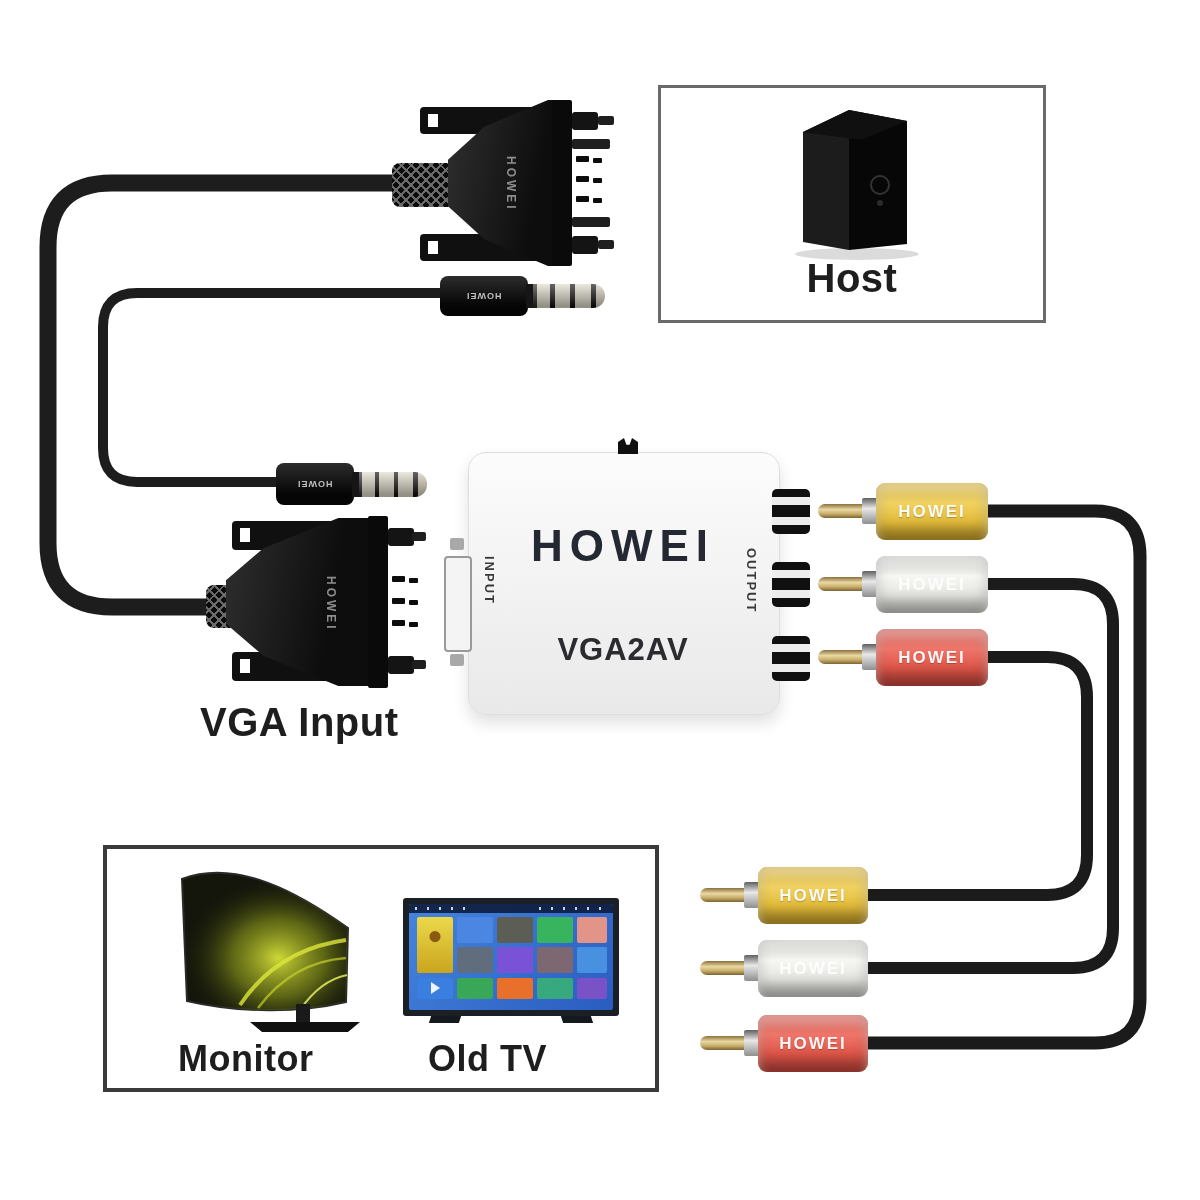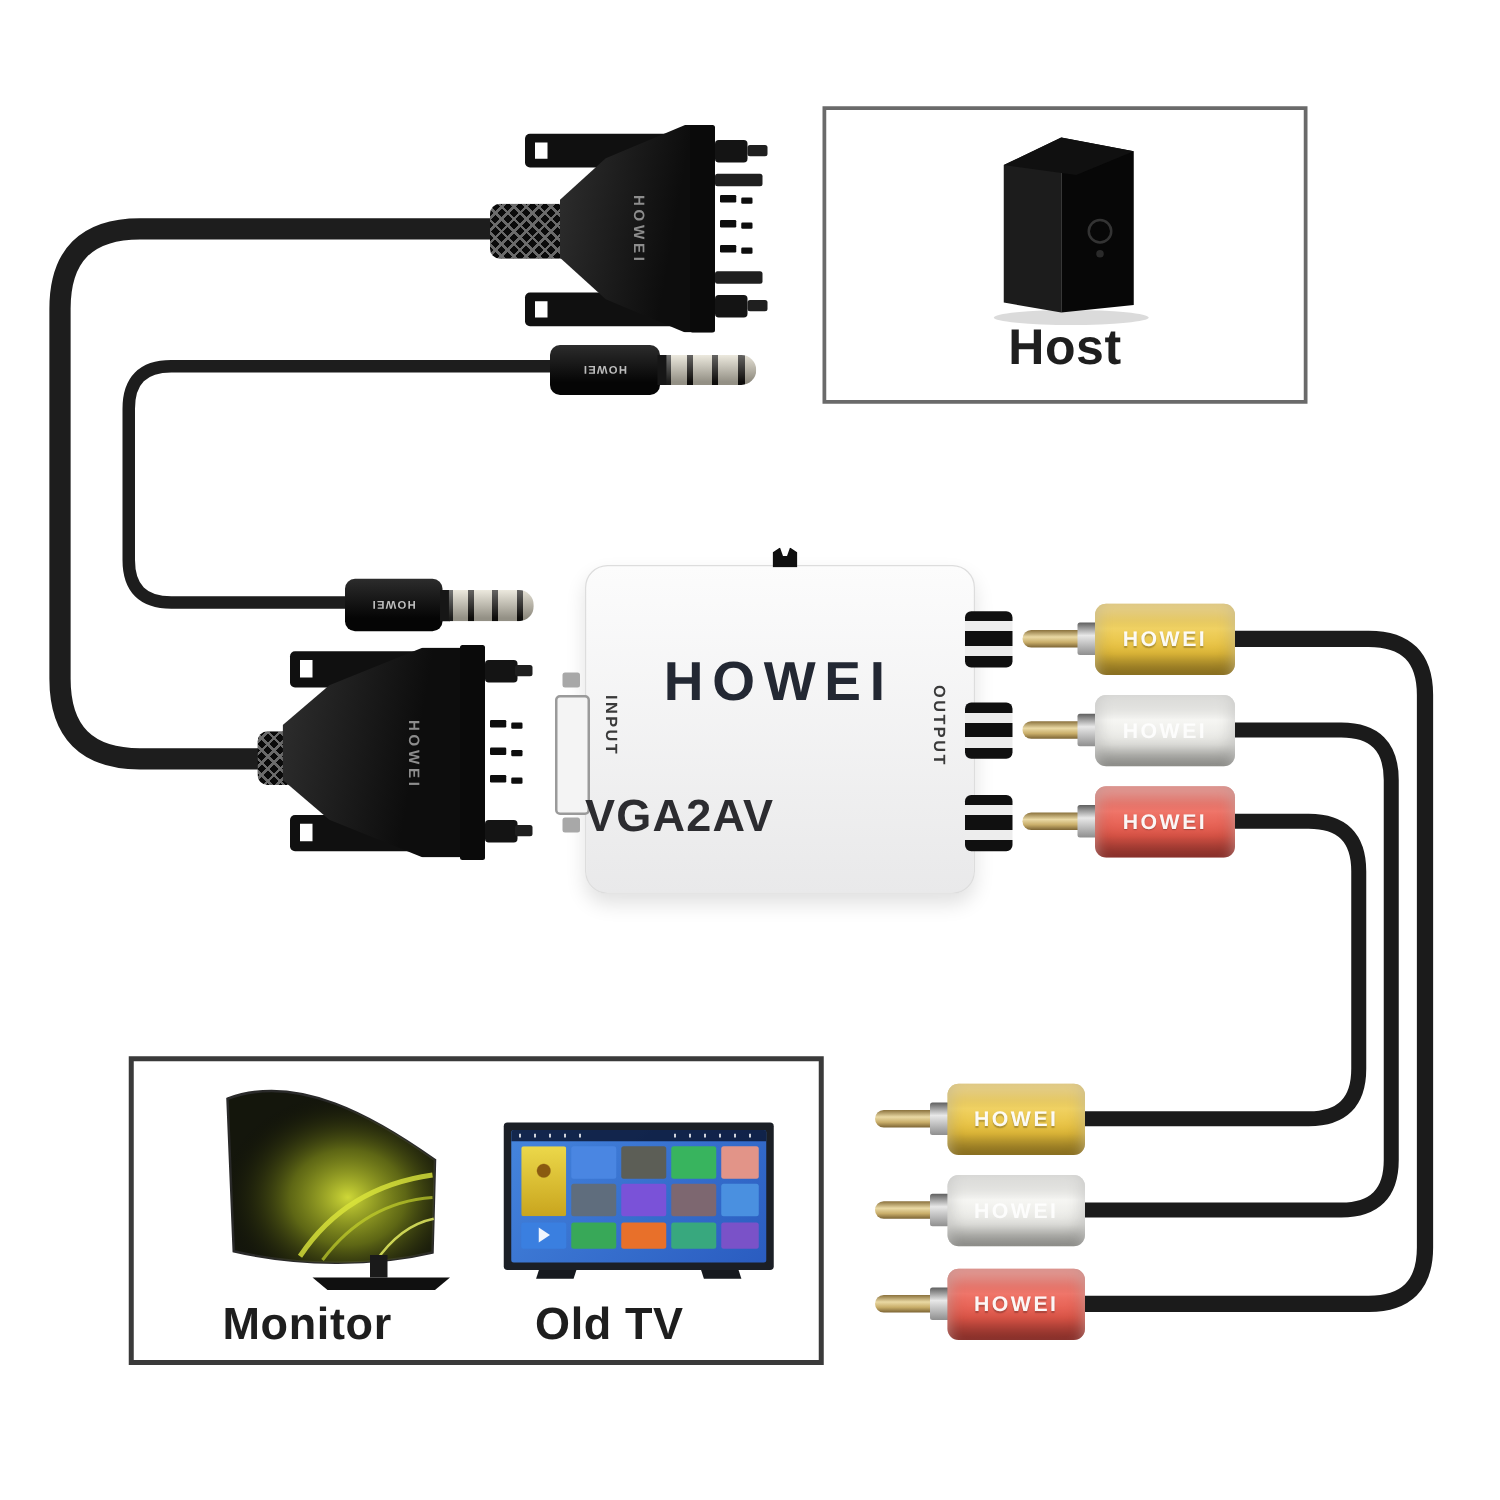--- a/index.html
+++ b/index.html
@@ -38,21 +38,21 @@
   .jack-tip{z-index:3;border-radius:0 12px 12px 0;
       background:linear-gradient(180deg,rgba(255,255,255,.35),rgba(0,0,0,.35) 90%),
       linear-gradient(90deg,#2b2b29 0 5%,#e2ddcc 5% 23%,#14120f 23% 30%,#e2ddcc 30% 51%,
                       #14120f 51% 58%,#e2ddcc 58% 80%,#14120f 80% 87%,#d8d2c0 87% 100%);}
 
   
   .converter{background:linear-gradient(180deg,#fcfcfc,#e9e9ea);border:1px solid #ddd;
       border-radius:18px;box-shadow:0 8px 16px rgba(0,0,0,.12);z-index:2;}
   .conv-logo{width:100%;text-align:center;font-size:44px;font-weight:bold;letter-spacing:7px;
       color:#232833;z-index:3;}
-  .conv-model{width:100%;text-align:left;font-size:36px;font-weight:bold;letter-spacing:1px;
+  .conv-model{width:100%;text-align:center;font-size:31px;font-weight:bold;letter-spacing:1px;
       color:#2c2c30;z-index:3;}
   .conv-side-label{writing-mode:vertical-rl;font-size:13px;font-weight:bold;color:#3a3a3a;
       letter-spacing:2px;z-index:3;}
   .conv-port{background:#f4f4f4;border:2px solid #9a9a9a;border-radius:4px;z-index:3;}
   .conv-stud{background:#a8a8a8;border-radius:2px;z-index:3;}
   .conv-notch{background:#101010;z-index:3;
       clip-path:polygon(0 100%,0 25%,30% 0,42% 42%,58% 42%,70% 0,100% 25%,100% 100%);}
 
   
   .rca-jack{z-index:3;border-radius:5px;
@@ -164,20 +164,21 @@
   <div class="abs screw-shaft" style="left:412px;top:532px;width:14px;height:9px;"></div>
   <div class="abs screw" style="left:388px;top:656px;width:26px;height:18px;"></div>
   <div class="abs screw-shaft" style="left:412px;top:660px;width:14px;height:9px;"></div>
   <div class="abs pin" style="left:392px;top:576px;width:13px;height:6px;"></div>
   <div class="abs pin" style="left:392px;top:598px;width:13px;height:6px;"></div>
   <div class="abs pin" style="left:392px;top:620px;width:13px;height:6px;"></div>
   <div class="abs pin" style="left:409px;top:578px;width:9px;height:5px;"></div>
   <div class="abs pin" style="left:409px;top:600px;width:9px;height:5px;"></div>
   <div class="abs pin" style="left:409px;top:622px;width:9px;height:5px;"></div>
 
+  <div class="abs label" style="left:200px;top:700px;font-size:40px;">VGA Input</div>
 
   <div class="abs conv-notch" style="left:618px;top:438px;width:20px;height:16px;"></div>
   <div class="abs converter" style="left:468px;top:452px;width:310px;height:261px;"></div>
   <div class="abs conv-stud" style="left:450px;top:538px;width:14px;height:12px;"></div>
   <div class="abs conv-stud" style="left:450px;top:654px;width:14px;height:12px;"></div>
   <div class="abs conv-port" style="left:444px;top:556px;width:24px;height:92px;"></div>
   <div class="abs conv-logo" style="left:468px;top:521px;width:310px;">HOWEI</div>
   <div class="abs conv-model" style="left:468px;top:632px;width:310px;">VGA2AV</div>
   <div class="abs conv-side-label" style="left:482px;top:556px;height:64px;">INPUT</div>
   <div class="abs conv-side-label" style="left:744px;top:548px;height:78px;">OUTPUT</div>

